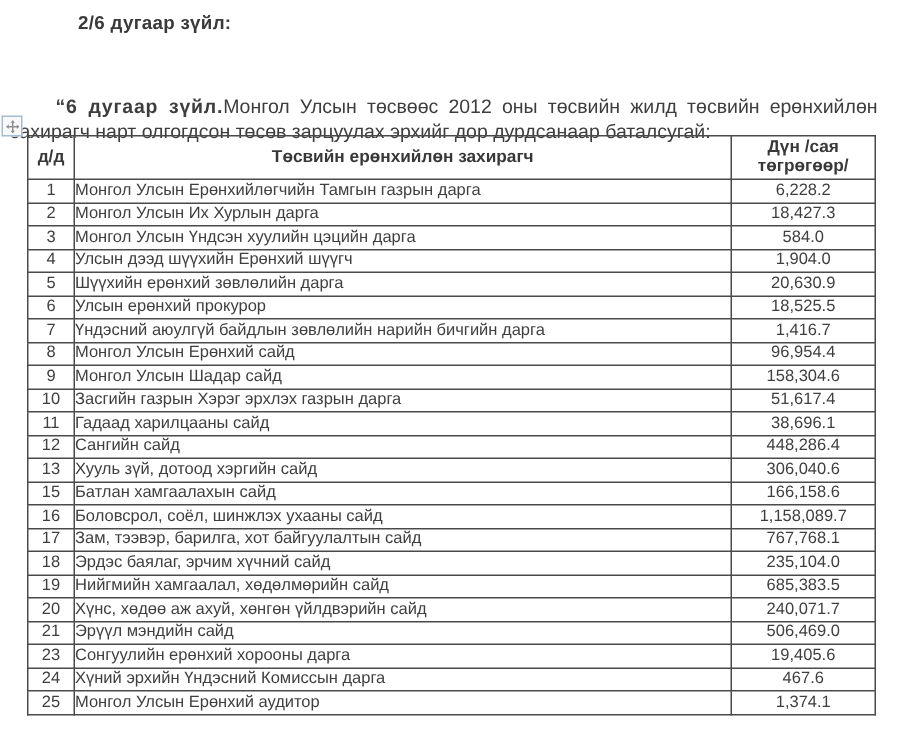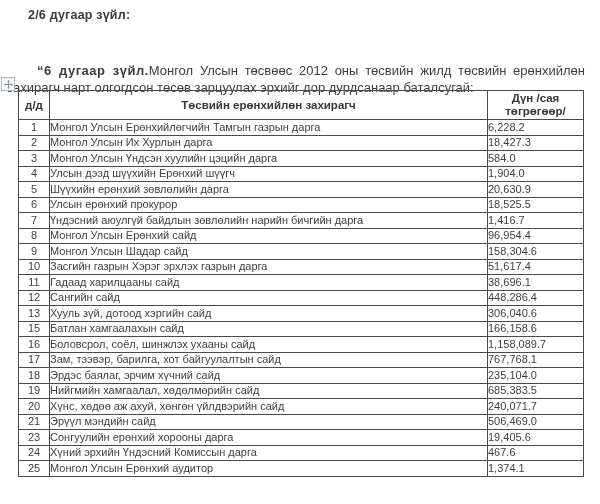--- a/index.html
+++ b/index.html
@@ -5,21 +5,21 @@
   html,body{margin:0;padding:0;}
   body{
     width:600px;height:504px;
     background:#ffffff;
     font-family:"Liberation Sans",sans-serif;
     color:#3f3f3f;
     position:relative;
     overflow:hidden;
   }
   .heading{
-    position:absolute;top:8px;left:28px;
+    position:absolute;top:8px;left:52px;
     font-size:12.5px;font-weight:bold;color:#3a3a3a;
     letter-spacing:0.2px;
   }
   .para{
     position:absolute;top:49px;left:7px;width:578px;
     font-size:13px;line-height:17px;
     text-align:justify;text-indent:30px;
     color:#3d3d3d;
   }
   .para .lead{font-weight:bold;letter-spacing:0.5px;}
@@ -53,21 +53,21 @@
     line-height:13px;
     color:#383838;
   }
   table.budget td{
     height:14.5px;
     line-height:13px;
     padding:0;
   }
   td.cell-num{text-align:center;}
   td.cell-name{text-align:left;padding-left:5px;margin-left:36px;}
-  td.cell-amount{text-align:left;padding-right:3px;}
+  td.cell-amount{text-align:center;padding-right:3px;}
 </style>
 </head>
 <body>
 
 <div class="heading">2/6 дугаар зүйл:</div>
 
 <p class="para"><span class="lead">“6 дугаар зүйл.</span><span>Монгол Улсын төсвөөс 2012 оны төсвийн жилд төсвийн ерөнхийлөн захирагч нарт олгогдсон төсөв зарцуулах эрхийг дор дурдсанаар баталсугай:</span></p>
 
 <div class="move-handle">
   <svg viewBox="0 0 12 12">

